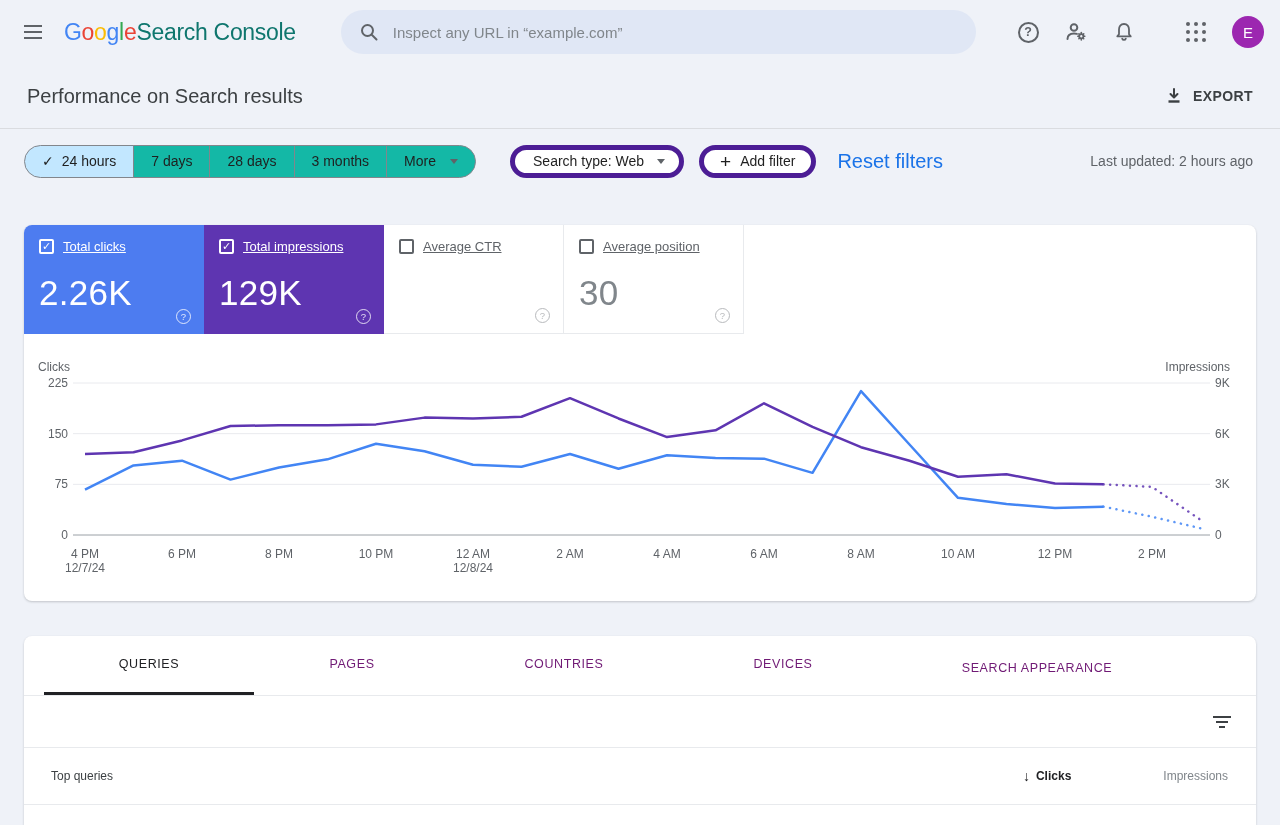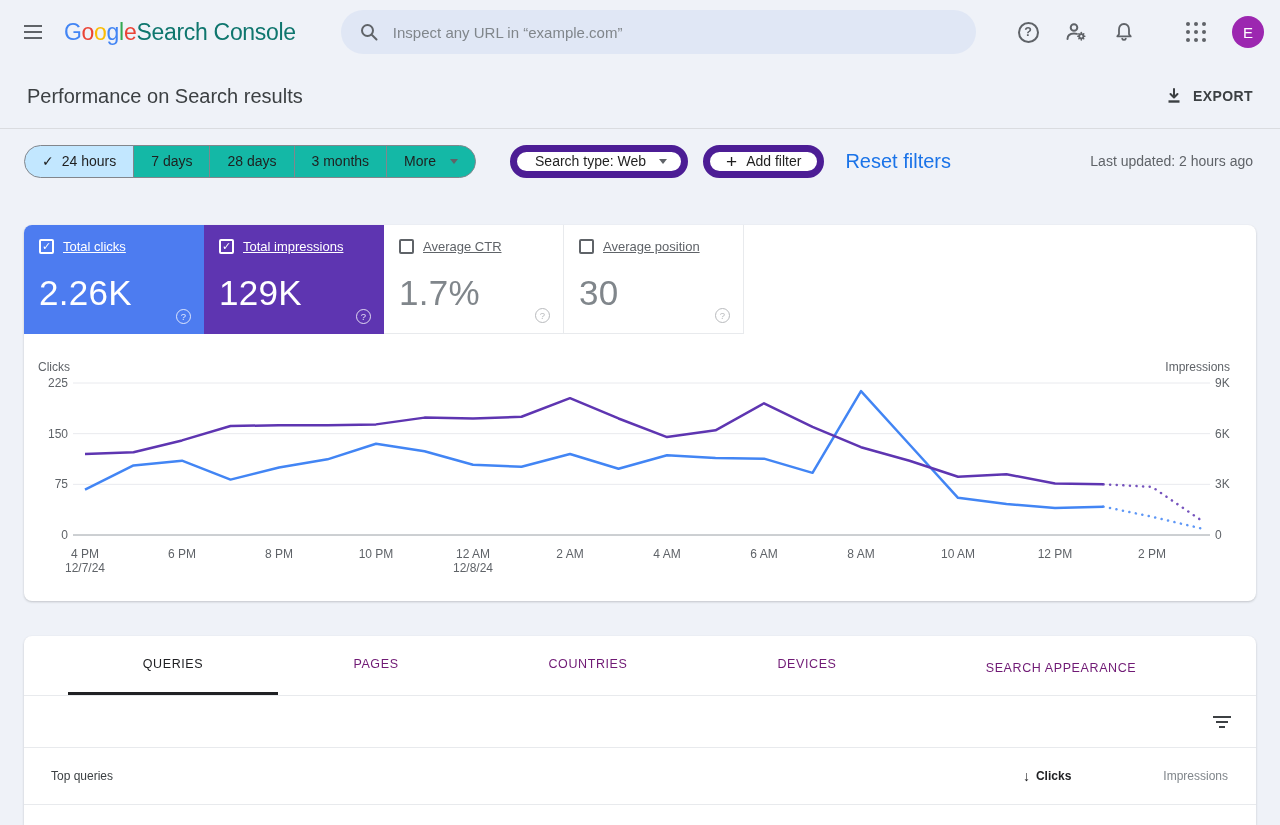--- a/index.html
+++ b/index.html
@@ -31,21 +31,21 @@
   .export-btn { margin-left:auto; display:flex; align-items:center; gap:10px; background:none; border:none; cursor:pointer; font-family:inherit; font-size:14px; font-weight:700; letter-spacing:.4px; color:#3c4043; }
   
   .filterrow { height:64px; display:flex; align-items:center; padding:0 27px 0 24px; }
   .seg-group { display:flex; }
   .seg { height:33px; background:#14b8a6; border:1px solid #82868c; margin-left:-1px; padding:0 17px; font-family:inherit; font-size:14px; color:#1f1f1f; display:flex; align-items:center; gap:8px; cursor:pointer; position:relative; }
   .seg:first-child { border-radius:17px 0 0 17px; margin-left:0; }
   .seg:last-child { border-radius:0 17px 17px 0; }
   .seg.sel { background:#c2e7ff; z-index:1; }
   .check-ic { font-size:14px; color:#1f1f1f; }
   .caret { width:0; height:0; border-left:4.5px solid transparent; border-right:4.5px solid transparent; border-top:5px solid #5f6368; margin-left:6px; }
-  .pill { height:33px; background:#fff; border:7px solid #4c1d95; border-radius:17px; padding:0 16px; font-family:inherit; font-size:14px; color:#1f1f1f; display:flex; align-items:center; cursor:pointer; }
+  .pill { height:33px; background:#fff; border:5px solid #4c1d95; border-radius:17px; padding:0 16px; font-family:inherit; font-size:14px; color:#1f1f1f; display:flex; align-items:center; cursor:pointer; }
   .pill.searchtype { margin-left:34px; padding:0 14px 0 18px; }
   .pill.addfilter { margin-left:15px; gap:9px; }
   .plus-ic { font-size:19px; font-weight:400; color:#1f1f1f; line-height:1; }
   .reset-link { margin-left:21px; background:none; border:none; cursor:pointer; font-family:inherit; font-size:20px; font-weight:500; color:#1a73e8; }
   .last-updated { margin-left:auto; font-size:14px; color:#5f6368; }
   
   .card { background:#fff; border-radius:8px; box-shadow:0 1px 2px rgba(60,64,67,.18), 0 1px 3px rgba(60,64,67,.08); }
   .chart-card { margin:32px 24px 0; height:376px; position:relative; overflow:hidden; }
   .metrics { display:flex; }
   .metric { width:180px; height:109px; position:relative; cursor:pointer; }
@@ -55,21 +55,21 @@
   .metric-label { font-size:13px; color:#5f6368;text-decoration:underline; }
   .metric-sel .metric-label { color:#fff; }
   .metric-value { font-size:35px; font-weight:400; color:#80868b; padding:8px 0 0 15px; letter-spacing:.3px;margin-top:11px; }
   .metric-sel .metric-value { color:#fff; }
   .help { position:absolute; right:13px; bottom:10px; width:15px; height:15px; border-radius:50%; border:1.5px solid #b8babd; color:#b8babd; font-size:9.5px; display:flex; align-items:center; justify-content:center; }
   .metric-sel .help { border-color:rgba(255,255,255,.8); color:rgba(255,255,255,.85); }
   .metric.plain { border-right:1px solid #e8eaed; border-bottom:1px solid #e8eaed; }
   #chart-svg { position:absolute; left:0; top:0; width:1232px; height:376px; }
   
   .table-card { margin:35px 24px 0; height:189px; border-radius:8px 8px 0 0; overflow:hidden; }
-  .tabs { display:flex; padding-left:44px; height:60px; border-bottom:1px solid #e8eaed; }
+  .tabs { display:flex; padding-left:20px; height:60px; border-bottom:1px solid #e8eaed; }
   .tab { display:flex; align-items:center; justify-content:center; font-size:12.5px; letter-spacing:.6px; font-weight:500; color:#701a75; cursor:pointer; border-bottom:3px solid transparent; }
   .tab.active { color:#202124; border-bottom-color:#202124; }
   .tab:nth-child(1){width:210px;} .tab:nth-child(2){width:196px;} .tab:nth-child(3){width:228px;} .tab:nth-child(4){width:210px;} .tab:nth-child(5){width:298px;margin-top:8px;}
   .table-toolbar { height:52px; display:flex; align-items:center; justify-content:flex-end; padding-right:25px; border-bottom:1px solid #e8eaed; }
   .filter-list-ic { display:flex; flex-direction:column; align-items:center; gap:3px; background:none; border:none; cursor:pointer; }
   .filter-list-ic i { display:block; height:2px; background:#3c4043; }
   .filter-list-ic i:nth-child(1){width:18px;} .filter-list-ic i:nth-child(2){width:12px;} .filter-list-ic i:nth-child(3){width:6px;}
   .table-head { height:57px; display:flex; align-items:center; padding:0 28px 0 27px; border-bottom:1px solid #e8eaed; }
   .th-first { font-size:12px; font-weight:500; color:#3c4043; }
   .th-right { margin-left:auto; display:flex; align-items:center; gap:92px; }
@@ -200,21 +200,20 @@
           <span class="metric-label">Total impressions</span>
         </div>
         <div class="metric-value">129K</div>
         <span class="help">?</span>
       </div>
       <div class="metric plain" style="background: rgb(255, 255, 255);">
         <div class="toprow">
           <span class="cb"></span>
           <span class="metric-label">Average CTR</span>
         </div>
-        <div class="metric-value">1.7%</div>
         <span class="help">?</span>
       </div>
       <div class="metric plain" style="background: rgb(255, 255, 255);">
         <div class="toprow">
           <span class="cb"></span>
           <span class="metric-label">Average position</span>
         </div>
         <div class="metric-value">30</div>
         <span class="help">?</span>
       </div>

